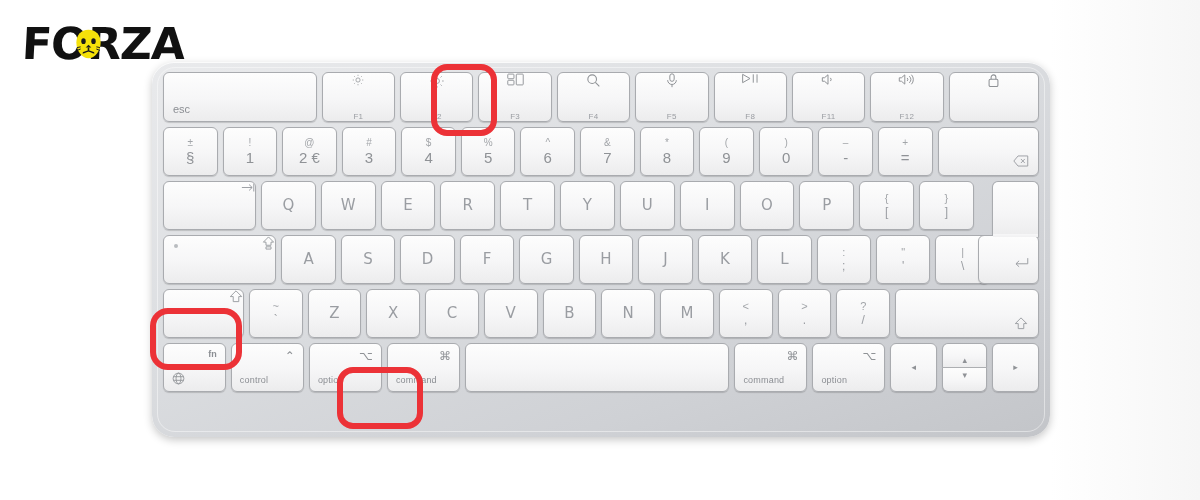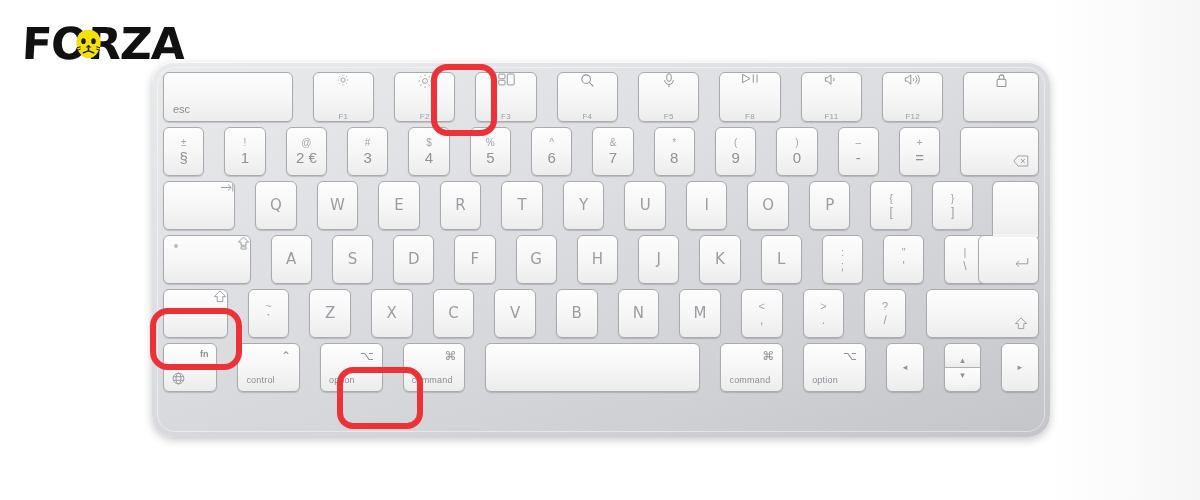--- a/index.html
+++ b/index.html
@@ -95,21 +95,21 @@
     content:"";
     position:absolute;
     left:5px; right:5px; top:5px; bottom:5px;
     border-radius:18px;
     border:1px solid rgba(255,255,255,0.45);
     pointer-events:none;
   }
 
   .krow {
     display: flex;
-    gap: 20px;
+    gap: 5px;
     margin-bottom: 5px;
     position: relative;
   }
   .krow:last-child { margin-bottom: 0; }
 
   .key {
     position: relative;
     background: linear-gradient(180deg, #fdfdfd 0%, #f6f6f7 55%, #ececed 100%);
     border: 1px solid #a9abaf;
     border-radius: 6px;

